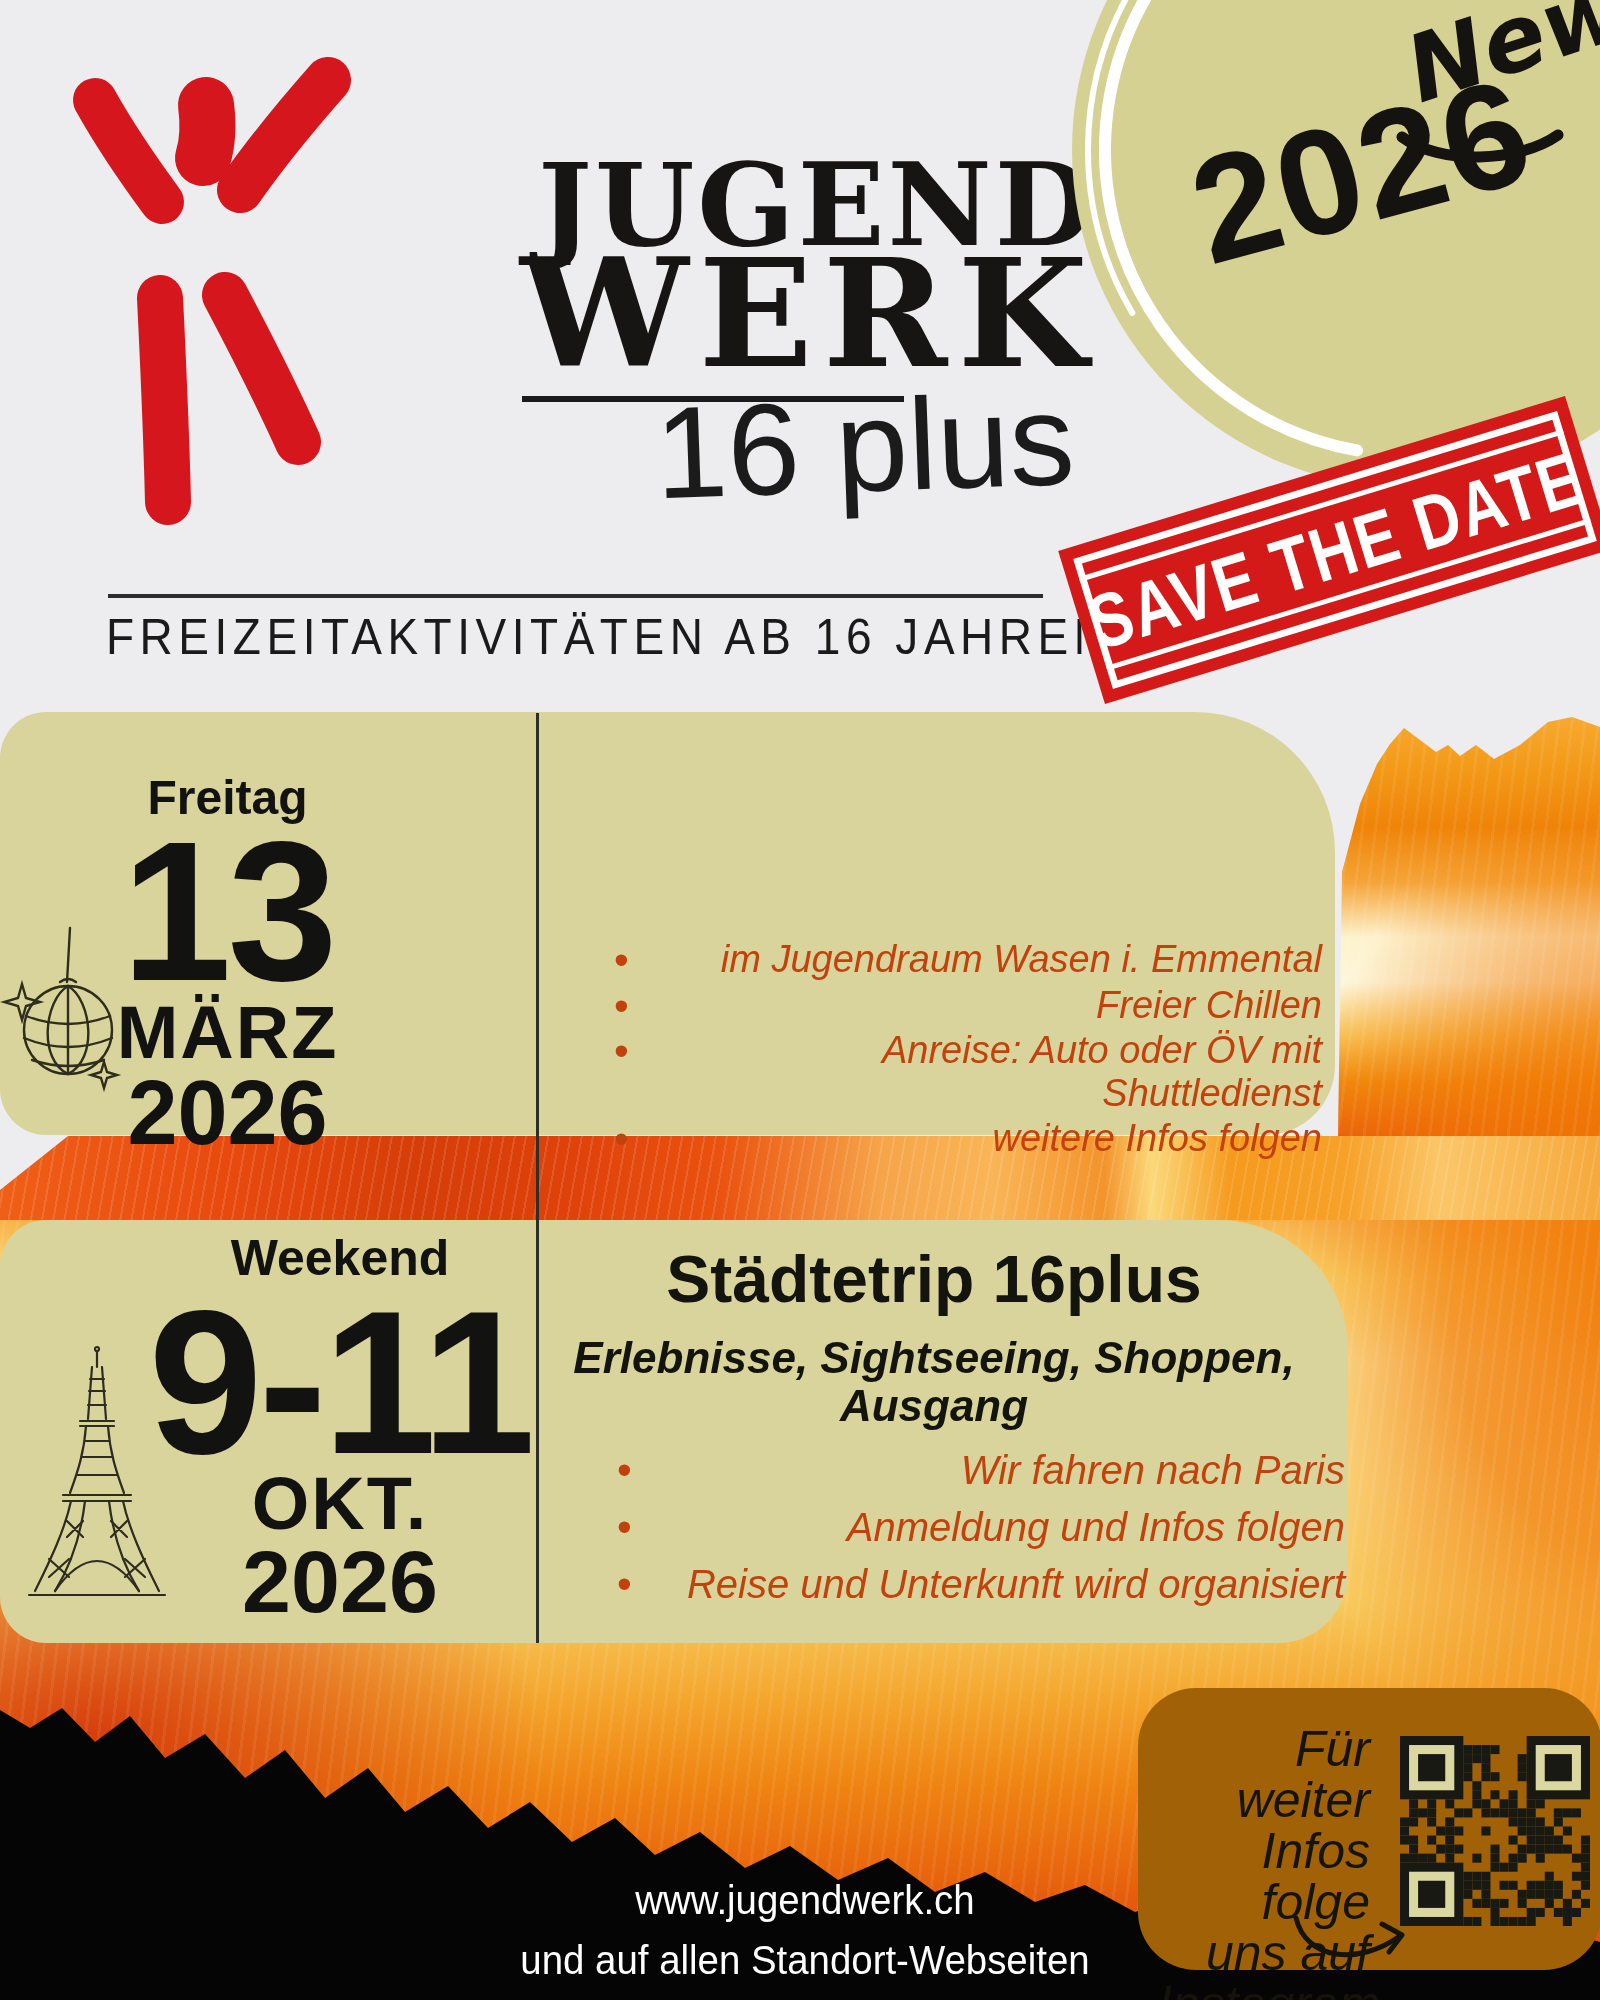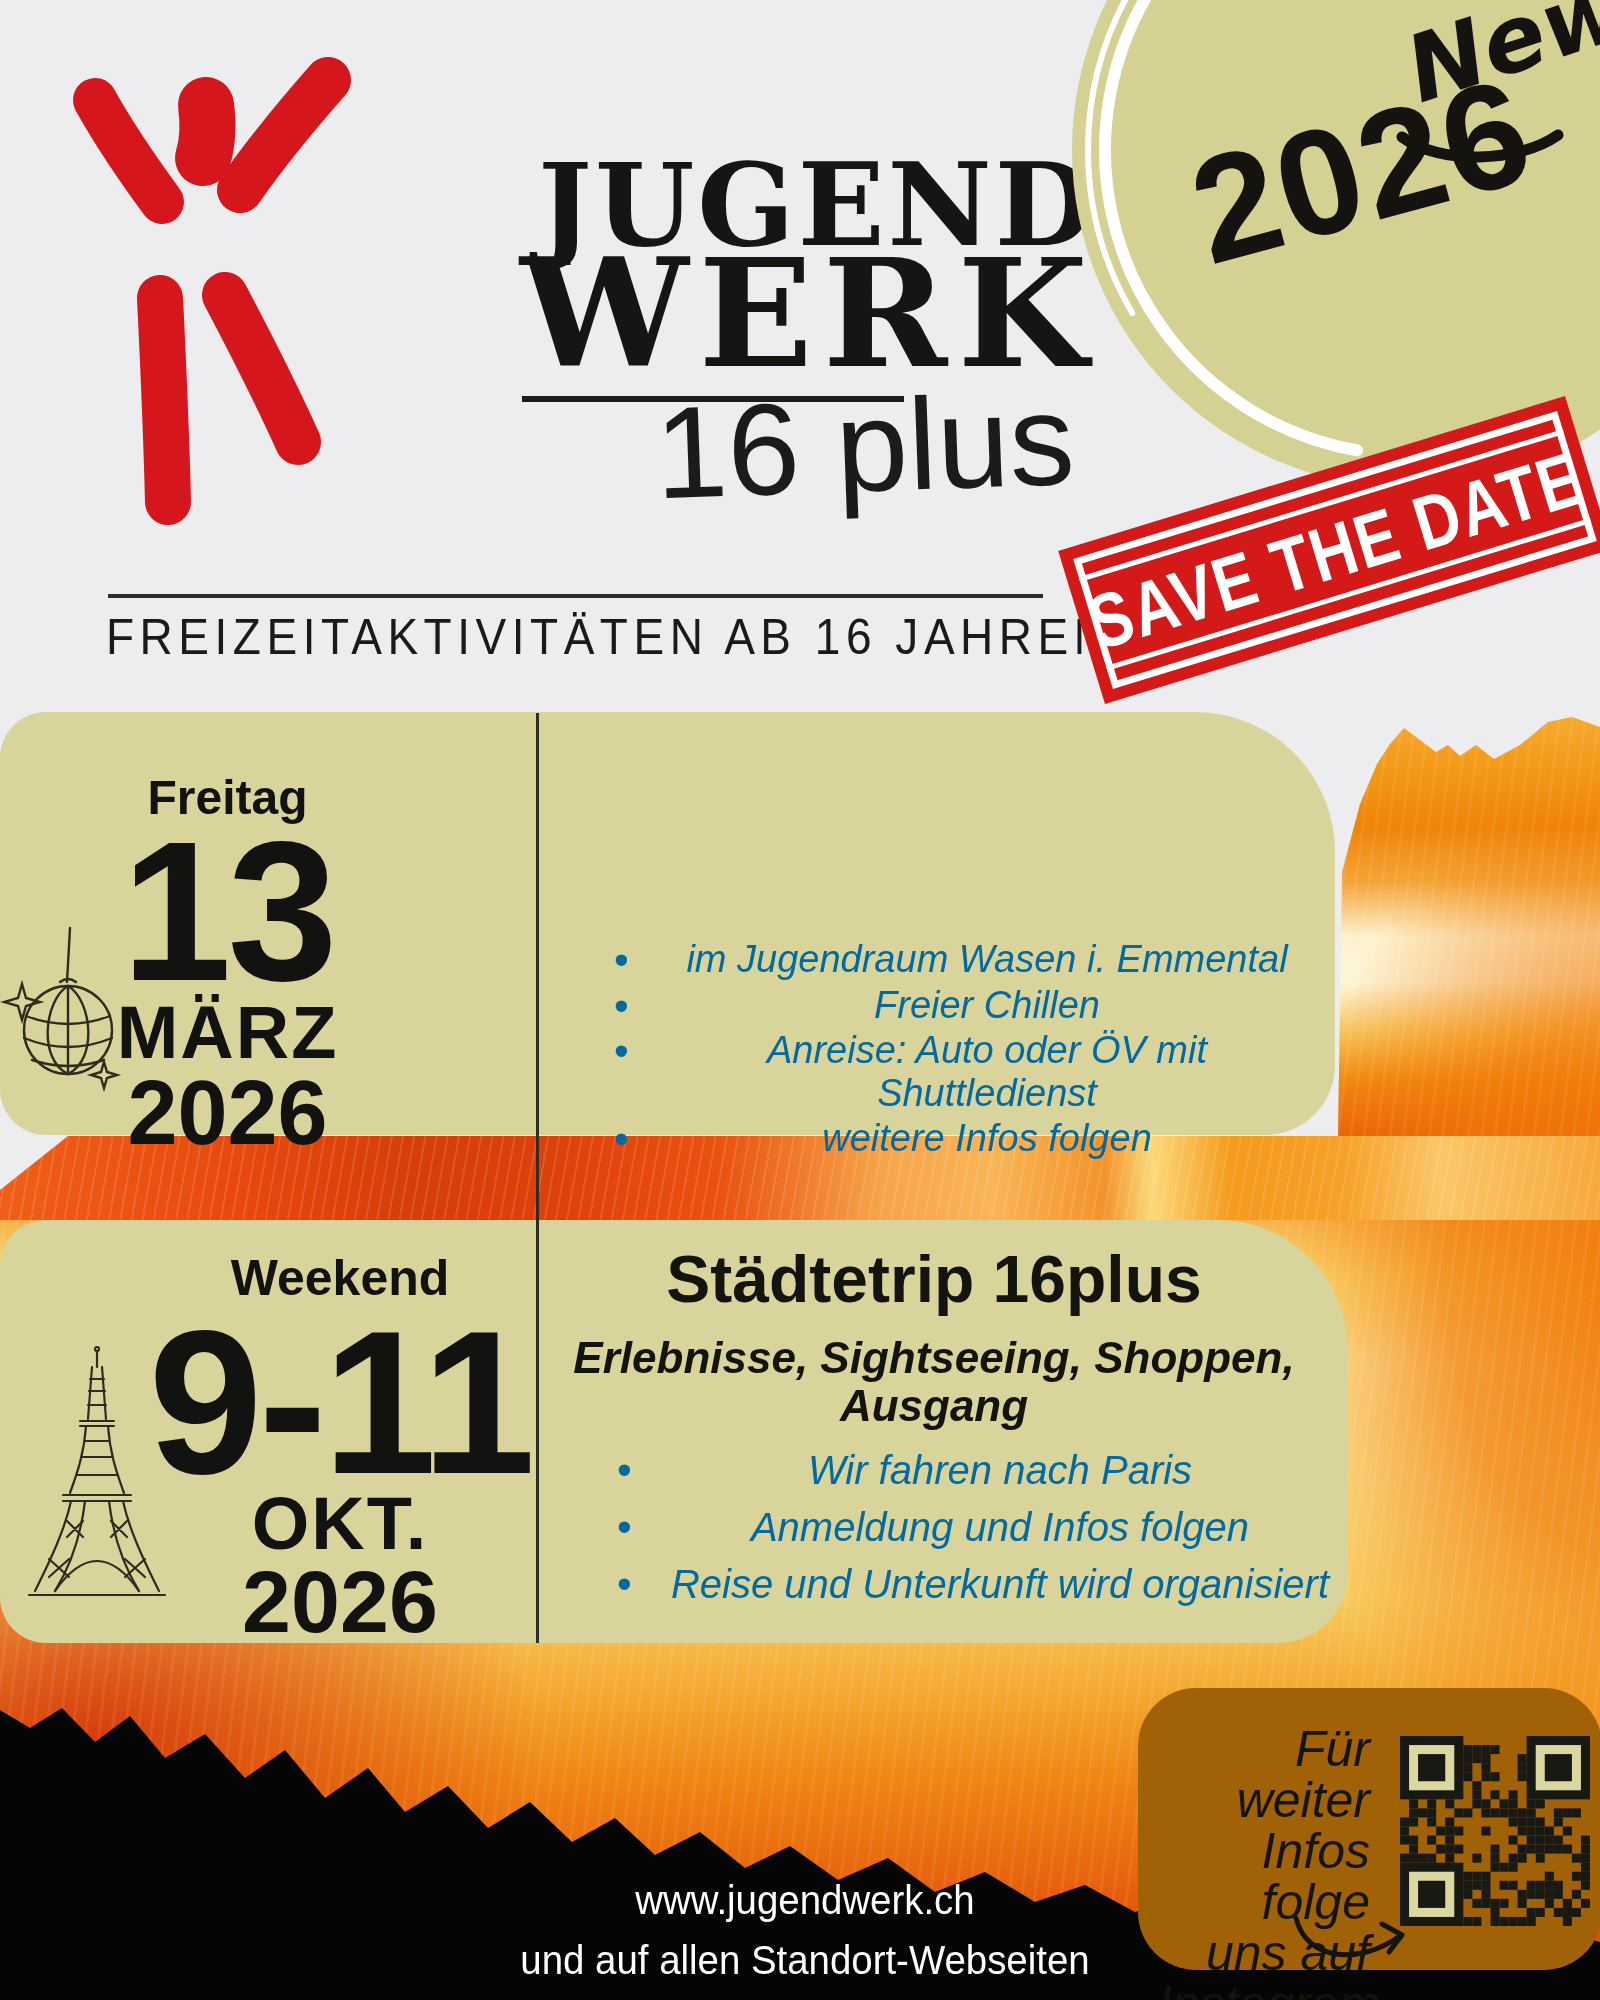--- a/index.html
+++ b/index.html
@@ -58,29 +58,29 @@
   .vdivider{position:absolute;width:3px;background:#2f2e28;}
   .d1{left:536px;top:713px;height:930px;}
   .dateblock{position:absolute;text-align:center;color:#121211;}
   .db1{left:20px;top:722px;width:415px;margin-top:48px;}
   .db2{left:140px;top:1230px;width:400px;}
   .day{font-weight:700;font-size:48px;line-height:1.15;}
   .num1{font-weight:700;font-size:198px;line-height:.88;letter-spacing:-4px;}
   .num2{font-weight:700;font-size:205px;line-height:.8;letter-spacing:-4px;padding-top:12px;text-align:center;}
   .month{font-weight:700;font-size:74px;line-height:.92;letter-spacing:2px;}
   .year{font-weight:700;font-size:90px;line-height:1;}
-  .db2 .day{font-size:50px;margin-top:20px;}
+  .db2 .day{font-size:50px;}
   .db2 .month{margin-top:6px;}
   .db2 .year{font-size:88px;}
   .colright{position:absolute;text-align:center;color:#14140f;}
   .cr1{left:555px;top:756px;width:760px;}
   .cr2{left:544px;top:1246px;width:780px;}
   .card-title{font-weight:700;font-size:66px;line-height:1;}
   .card-sub{font-weight:700;font-style:italic;font-size:44px;line-height:1.1;margin-top:22px;}
-  .bullets{position:absolute;margin:0;padding:0;list-style:none;text-align:center;color:#0369a1;}
+  .bullets{position:absolute;margin:0;padding:0;list-style:none;text-align:right;color:#c2410c;}
   .bl1{left:612px;top:938px;width:710px;}
   .bl2{left:615px;top:1448px;width:730px;}
   .bullets li{position:relative;padding-left:40px;font-style:italic;font-size:38px;line-height:1.12;
     margin-bottom:3px;white-space:pre-wrap;}
   .bl2 li{font-size:40px;margin-bottom:12px;}
   .bullets li::before{content:"\2022";position:absolute;left:2px;top:-2px;font-size:42px;font-style:normal;}
 
   
   .site{position:absolute;left:300px;top:1878px;width:1010px;text-align:center;color:#fff;
     font-size:40px;transform:scaleX(.96);}

